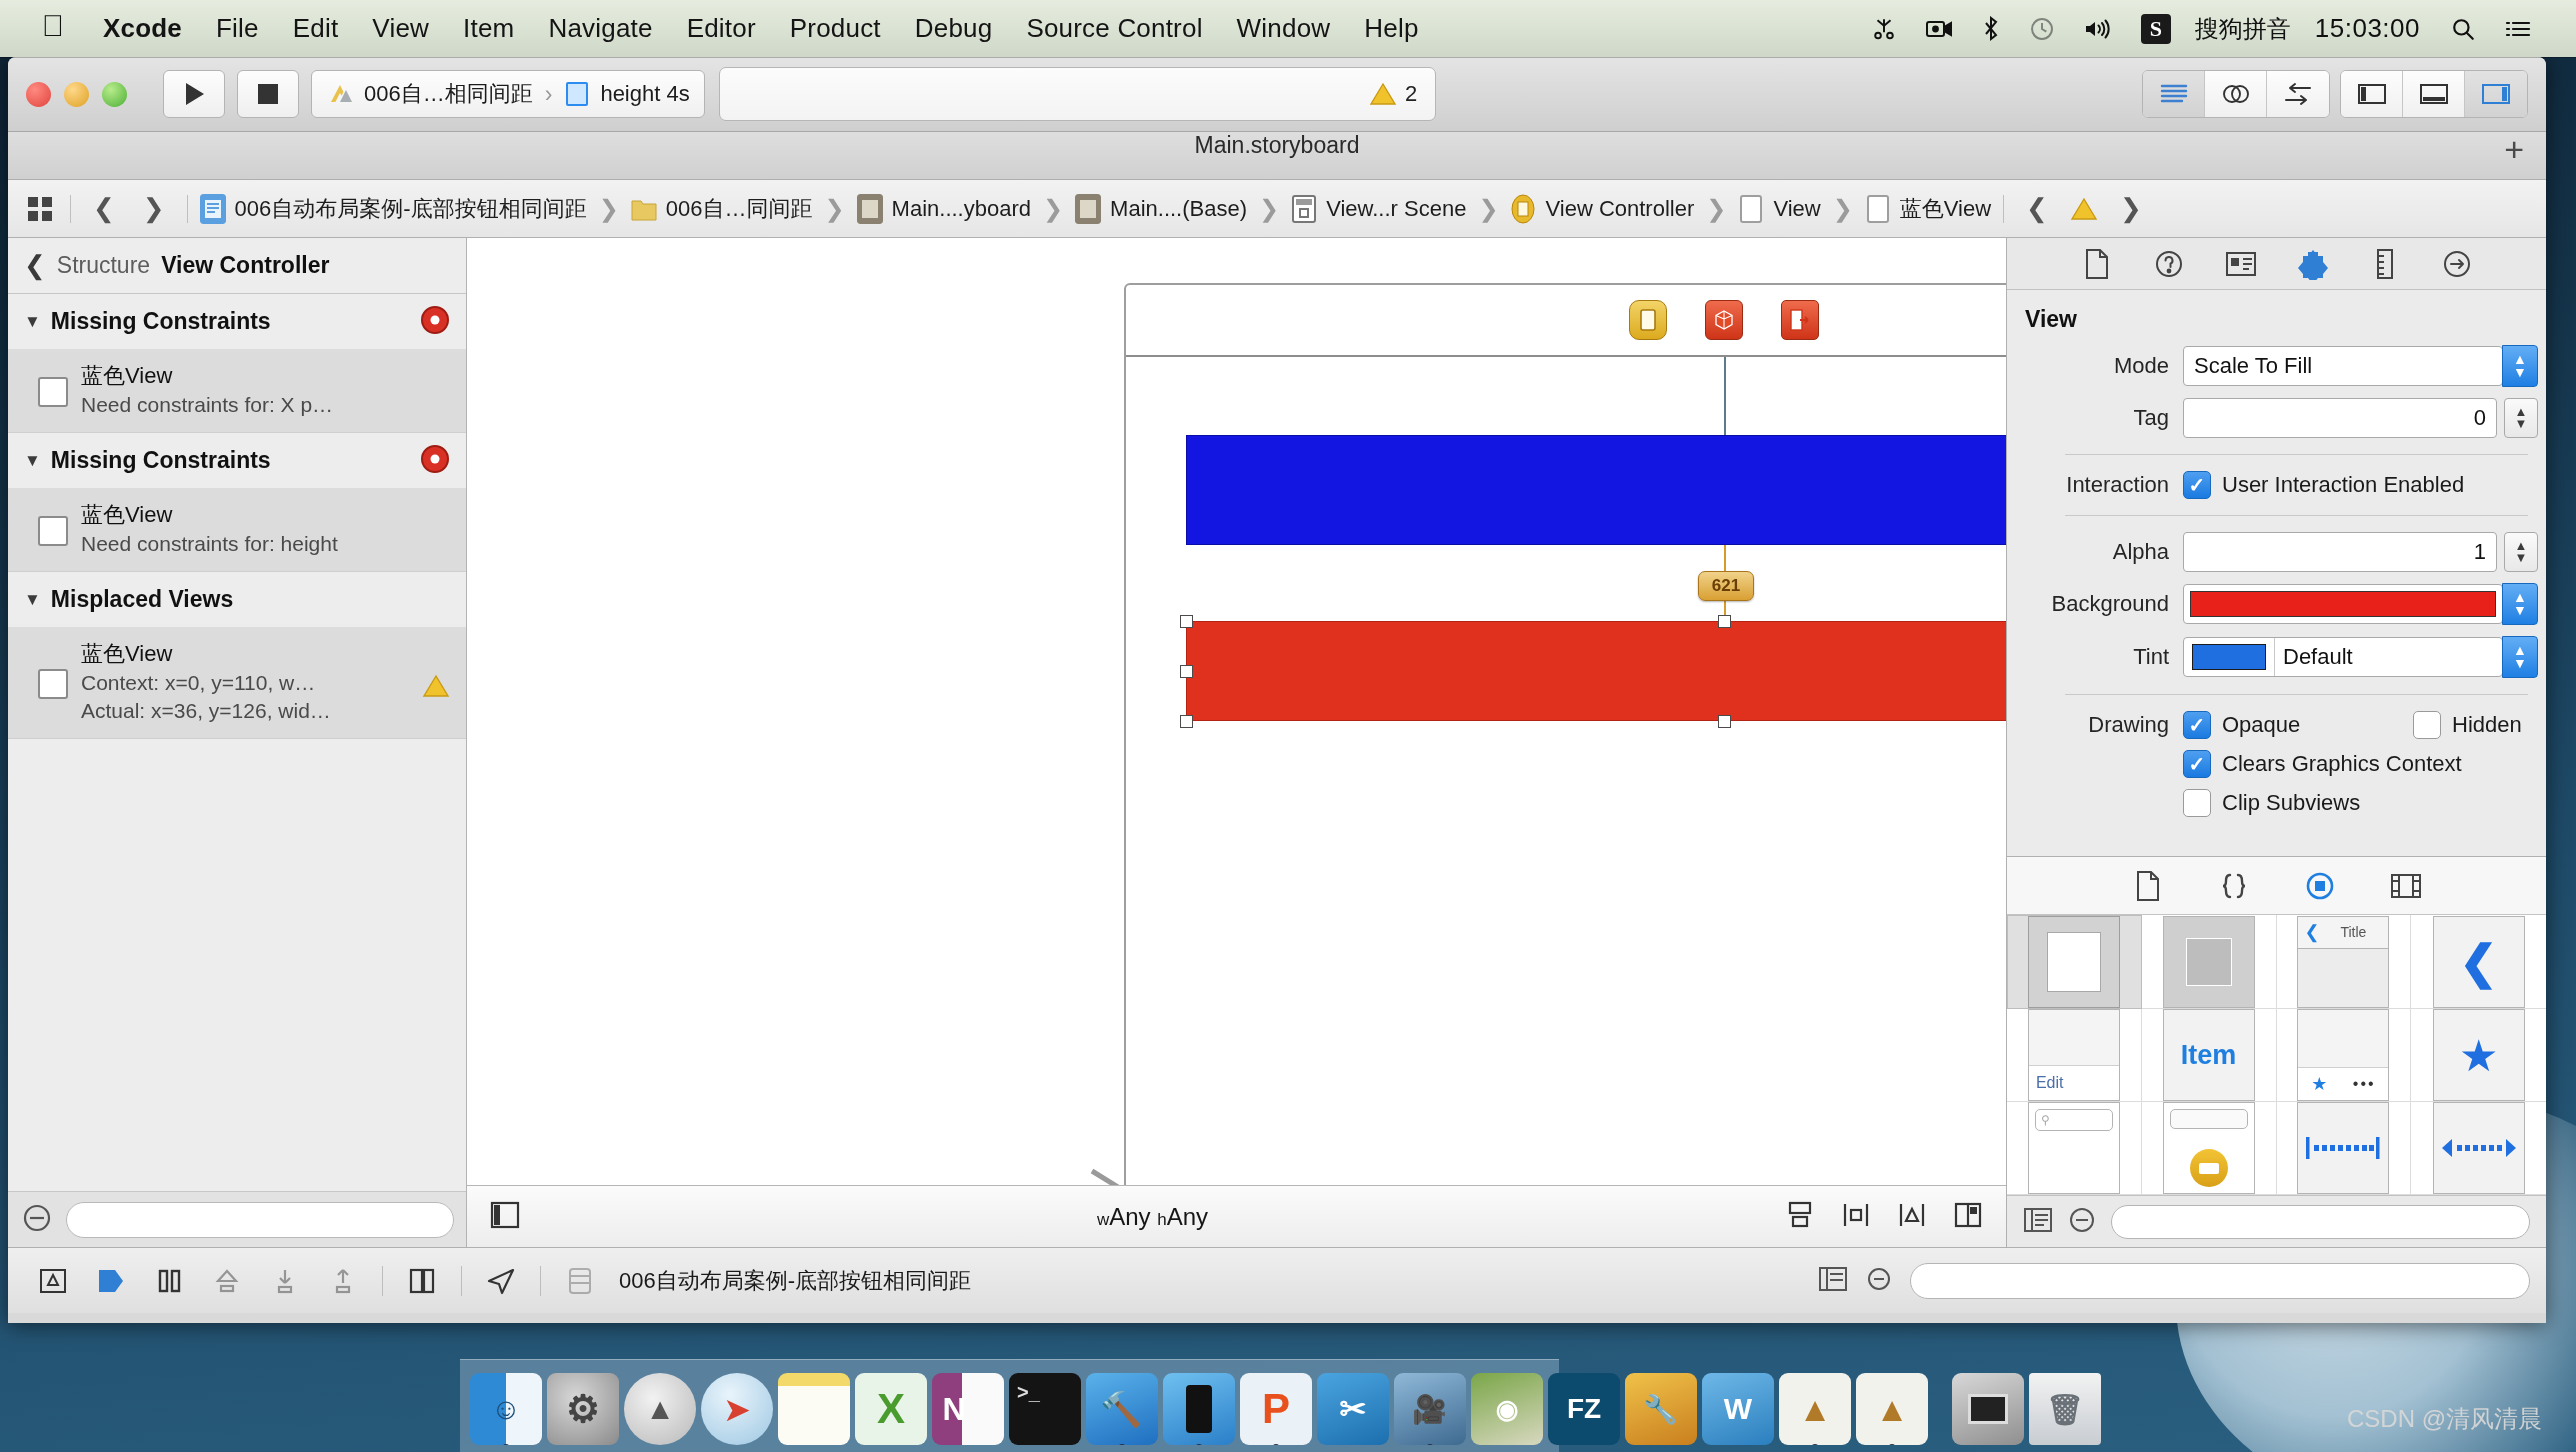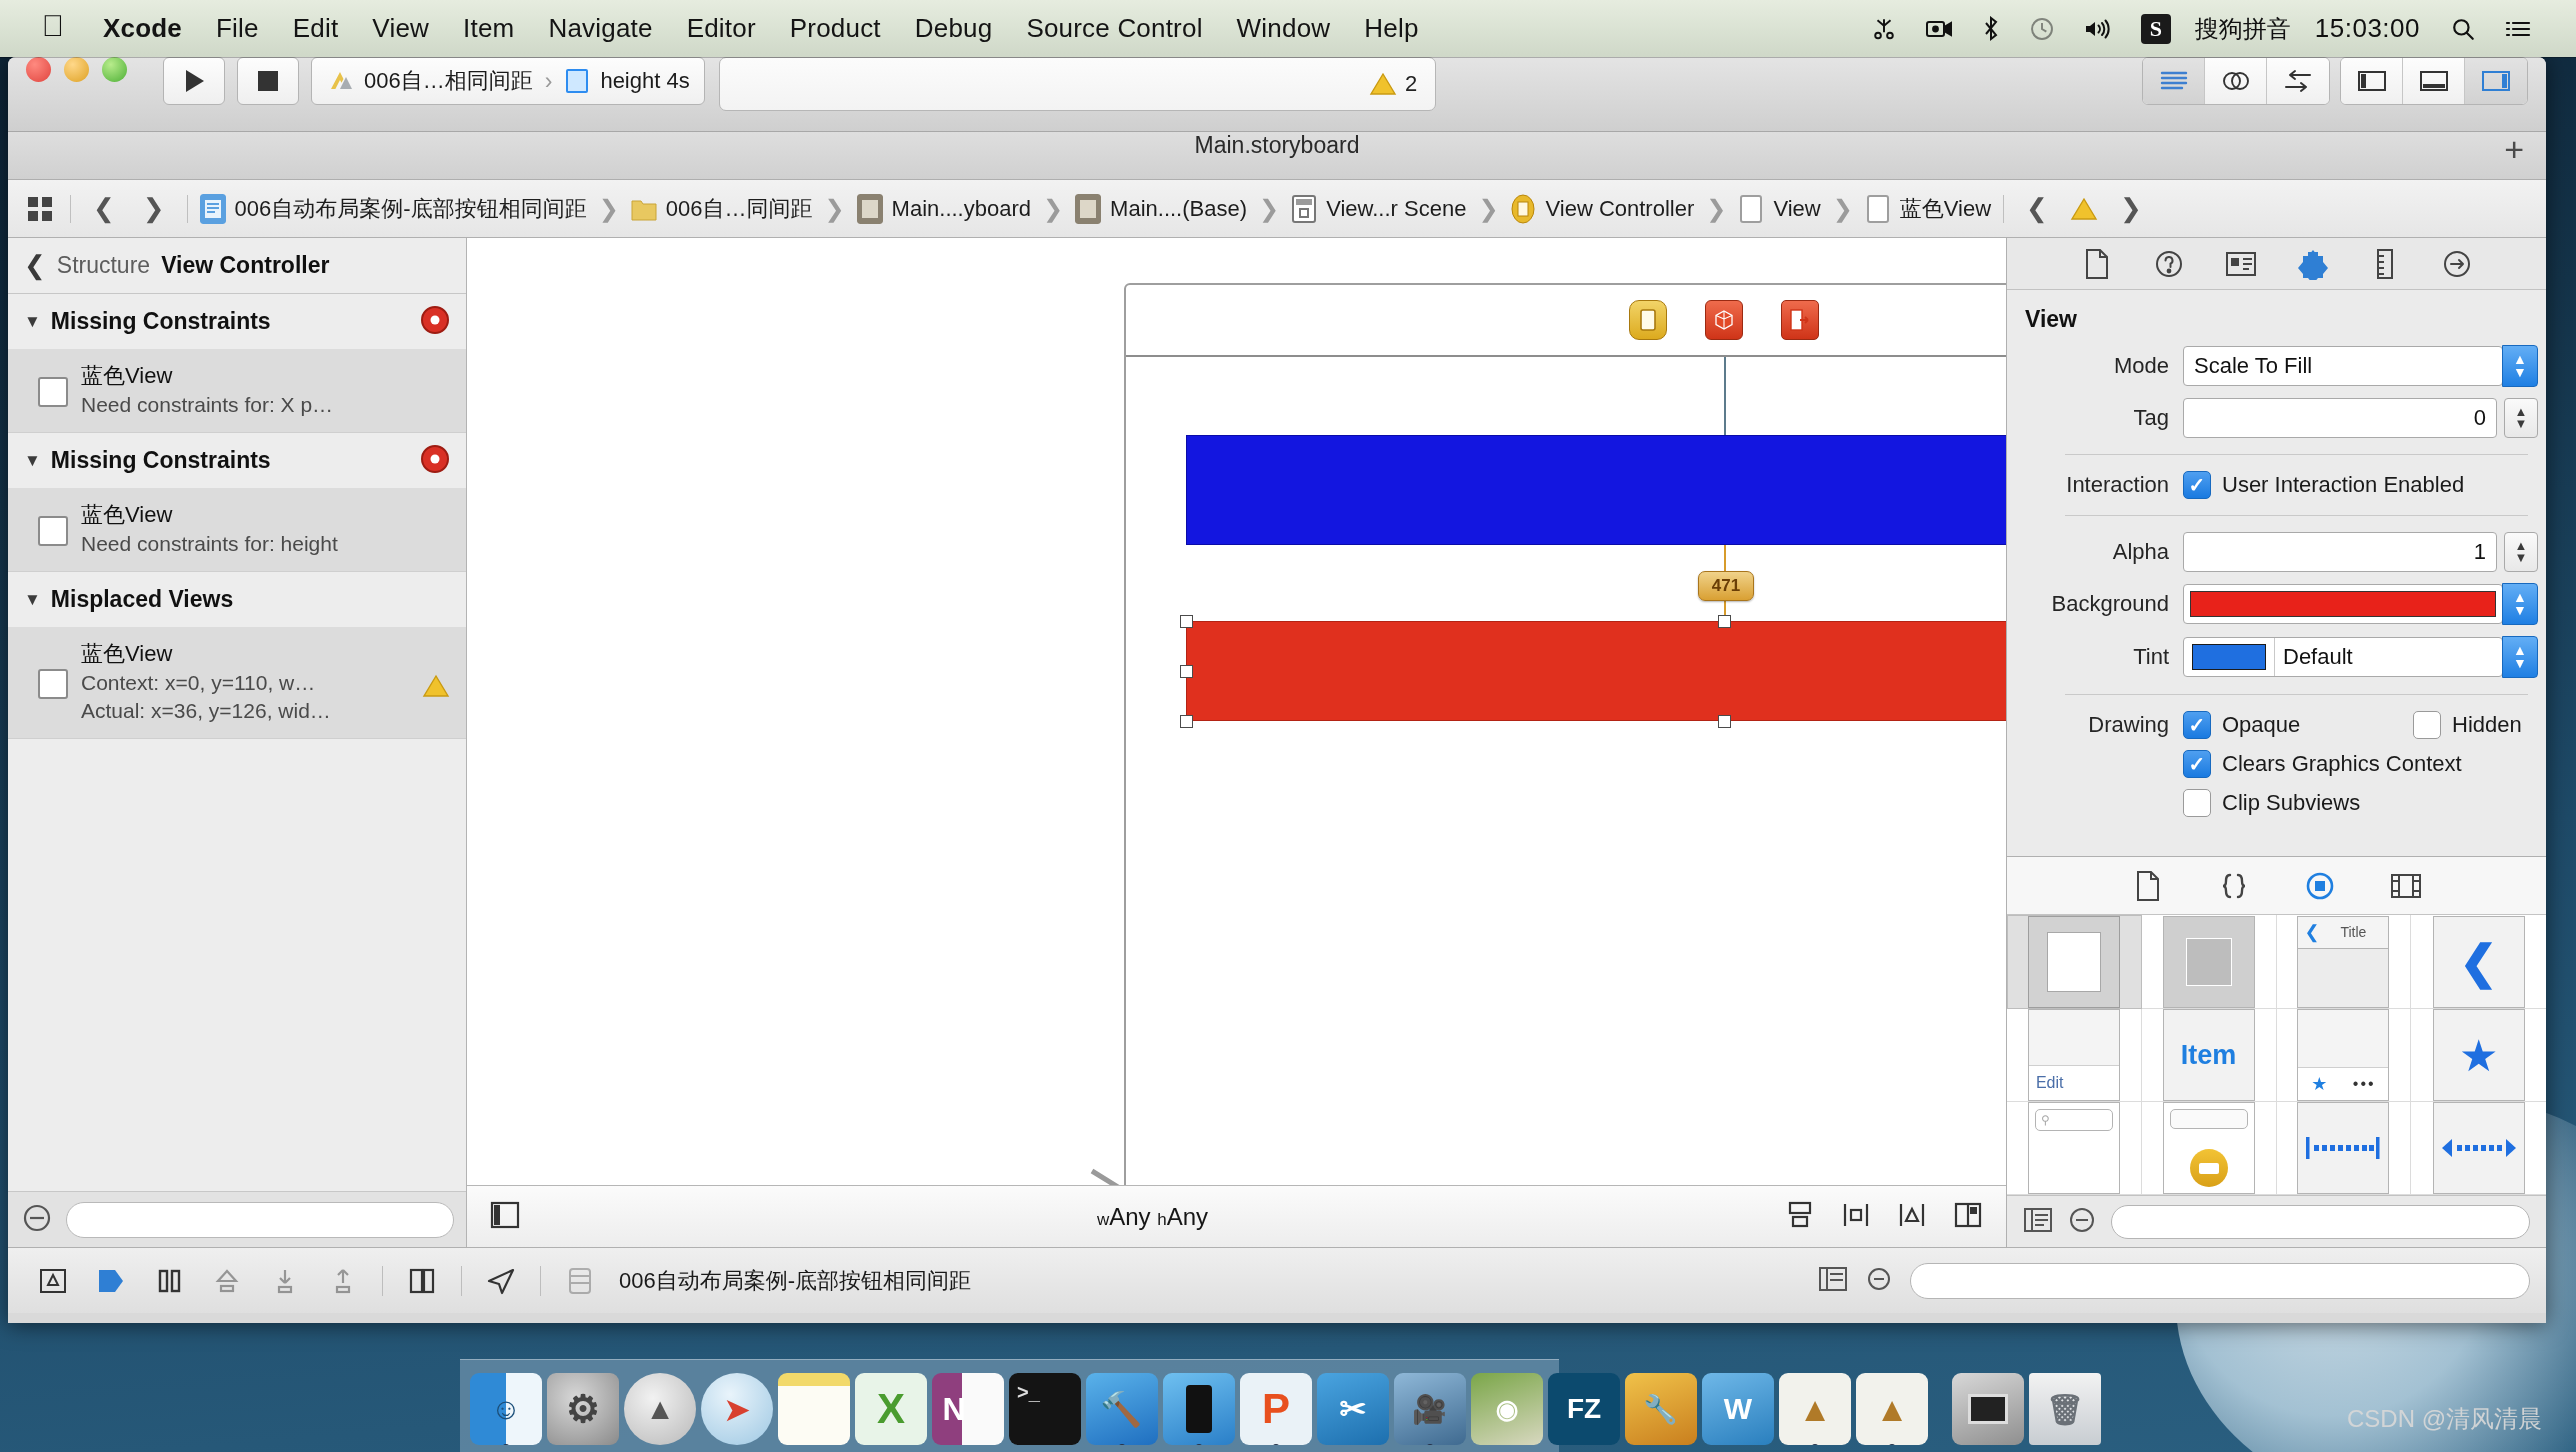--- a/index.html
+++ b/index.html
@@ -33,21 +33,21 @@
     font-family:"Liberation Serif",serif; }
   .mb-cn{ font-size:24px; color:#111; padding:0 8px 0 10px; }
 
   
   #xwin{ position:absolute; left:8px; top:57px; width:2538px; height:1266px;
     background:#d9d9d9; border-radius:8px 8px 0 0; overflow:hidden;
     box-shadow:0 2px 22px rgba(0,0,0,.55); z-index:40; }
 
   
   #xtool{ height:75px; background:linear-gradient(180deg,#e4e4e4,#cfcfcf);
-    border-bottom:1px solid #a8a8a8; display:flex; align-items:flex-start; padding:0 18px; gap:0; }
+    border-bottom:1px solid #a8a8a8; display:flex; align-items:center; padding:0 18px; gap:0; }
   .traffic{ display:flex; gap:13px; align-items:center; margin-right:36px; }
   .tl{ width:25px; height:25px; border-radius:50%; }
   .tl.r{ background:radial-gradient(circle at 35% 30%,#ff8a80,#e0443e); }
   .tl.y{ background:radial-gradient(circle at 35% 30%,#ffd88a,#dea123); }
   .tl.g{ background:radial-gradient(circle at 35% 30%,#b8ec8c,#4caf35); }
   .tbtn{ background:linear-gradient(180deg,#fdfdfd,#efefef); border:1px solid #b4b4b4;
     border-radius:6px; height:48px; min-width:62px; display:flex; align-items:center;
     justify-content:center; margin-right:12px; }
   .scheme{ background:linear-gradient(180deg,#fdfdfd,#f0f0f0); border:1px solid #b4b4b4;
     border-radius:6px; height:48px; display:flex; align-items:center; padding:0 14px; gap:10px;
@@ -588,21 +588,21 @@
                   <path d="M10 11h8m0 0l-3-3m3 3l-3 3" stroke="#cf3418" stroke-width="1.8" fill="none"></path>
                 </svg>
             </span>
           </div>
 
           <div class="cline" style="left:598px; top:72px; width:2px; height:78px;"></div>
 
           <div id="blueview"></div>
 
           <div class="cline orange" style="left:598px; top:260px; width:2px; height:76px;"></div>
-          <div class="constraint-badge" style="left:572px; top:286px; width:56px; height:30px;">471</div>
+          <div class="constraint-badge" style="left:572px; top:286px; width:56px; height:30px;">621</div>
 
           <div id="redview"></div>
 
           <div class="hdl" style="left:54px;  top:330px;"></div>
           <div class="hdl" style="left:592px; top:330px;"></div>
 
           <div class="hdl" style="left:54px;  top:380px;"></div>
 
           <div class="hdl" style="left:54px;  top:430px;"></div>
           <div class="hdl" style="left:592px; top:430px;"></div>

